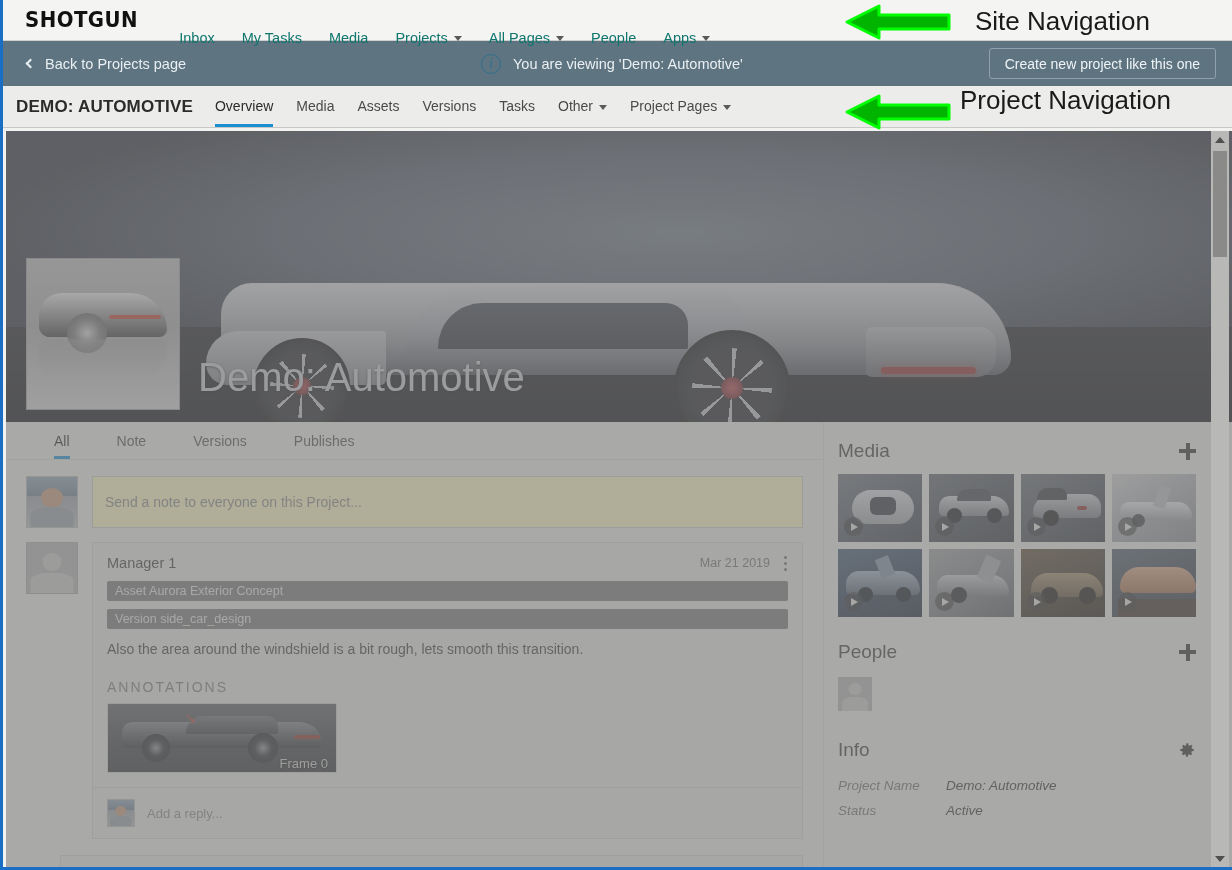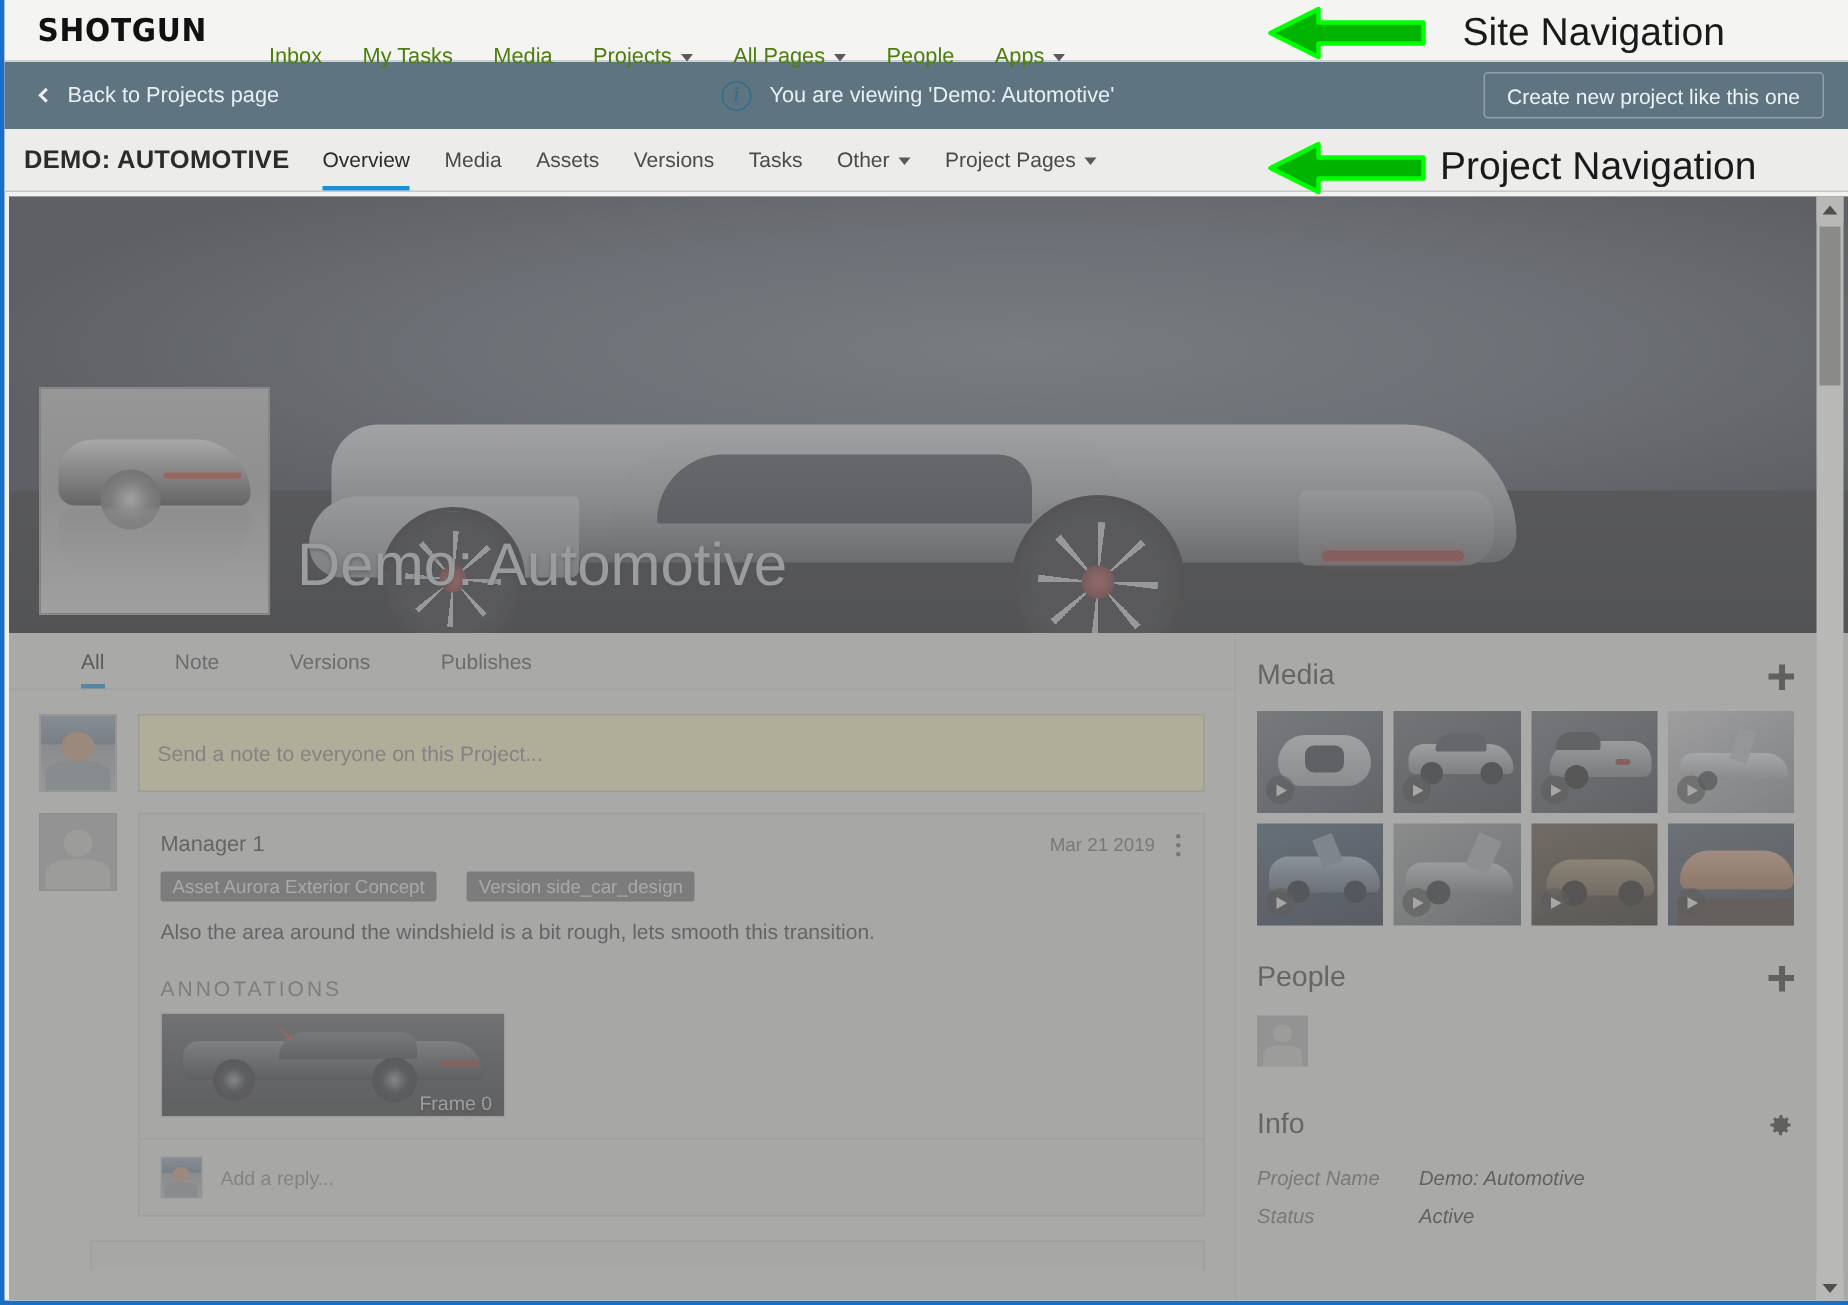--- a/index.html
+++ b/index.html
@@ -36,21 +36,21 @@
     font-size: 21px;
     letter-spacing: 0.5px;
     color: #111;
     margin-right: 34px;
     transform: scaleX(0.94);
     transform-origin: left center;
   }
   .site-nav-items { display: flex; align-items: center; gap: 27px; }
   .site-nav-item {
     font-size: 14.5px;
-    color: #4d7c0f;
+    color: #0f766e;
     display: flex; align-items: center; gap: 6px;
     cursor: pointer;
     white-space: nowrap;
     margin-top: 35px;
   }
   .caret {
     display: inline-block;
     width: 0; height: 0;
     border-left: 4.5px solid transparent;
     border-right: 4.5px solid transparent;
@@ -398,21 +398,21 @@
   }
   .note-author { font-size: 14.5px; color: #3b3b3b; }
   .note-date { margin-left: auto; font-size: 12.5px; color: #6f6f6d; }
   .kebab {
     margin-left: 14px;
     width: 4px;
     display: flex; flex-direction: column; gap: 3px;
     cursor: pointer;
   }
   .kebab i { width: 3px; height: 3px; border-radius: 50%; background: #6a6a68; display: block; }
-  .note-chips { display: flex; gap: 20px; padding: 6px 14px 0 14px; }
+  .note-chips { display: flex; gap: 8px; padding: 6px 14px 0 14px; flex-direction: column; }
   .chip {
     background: #77777a;
     color: #e9e9e7;
     font-size: 12.5px;
     padding: 3px 8px;
     border-radius: 2px;
     white-space: nowrap;
     cursor: pointer;
   }
   .note-body {
@@ -918,15 +918,15 @@
   </div>
 
   <svg class="annot-arrow" style="left:840px; top:2px;" width="110" height="40" viewBox="0 0 110 40">
     <polygon points="4,20 36,4 36,13 106,13 106,27 36,27 36,36" fill="#00b400" stroke="#00ff00" stroke-width="3" stroke-linejoin="round"></polygon>
   </svg>
   <div class="annot-text" style="left:972px; top:6px;">Site Navigation</div>
 
   <svg class="annot-arrow" style="left:840px; top:92px;" width="110" height="40" viewBox="0 0 110 40">
     <polygon points="4,20 36,4 36,13 106,13 106,27 36,27 36,36" fill="#00b400" stroke="#00ff00" stroke-width="3" stroke-linejoin="round"></polygon>
   </svg>
-  <div class="annot-text" style="left:957px; top:95px;">Project Navigation</div>
+  <div class="annot-text" style="left:957px; top:85px;">Project Navigation</div>
 
 </div>
 
 </body></html>

